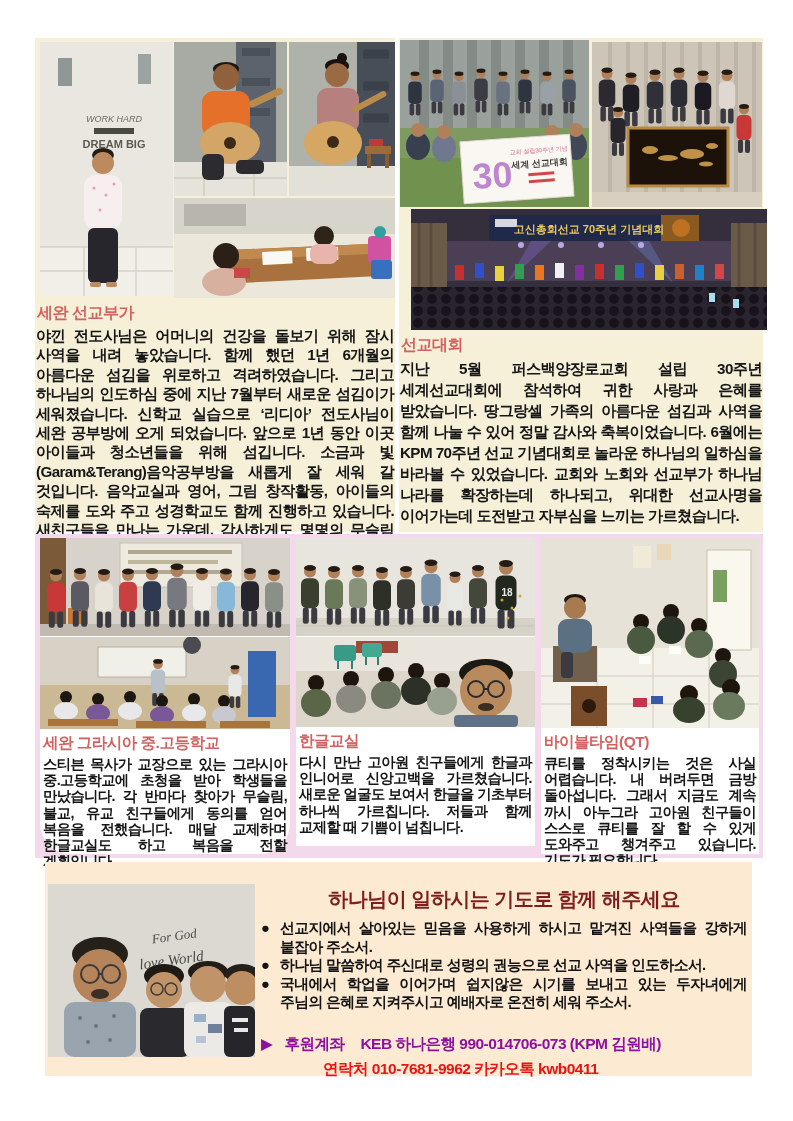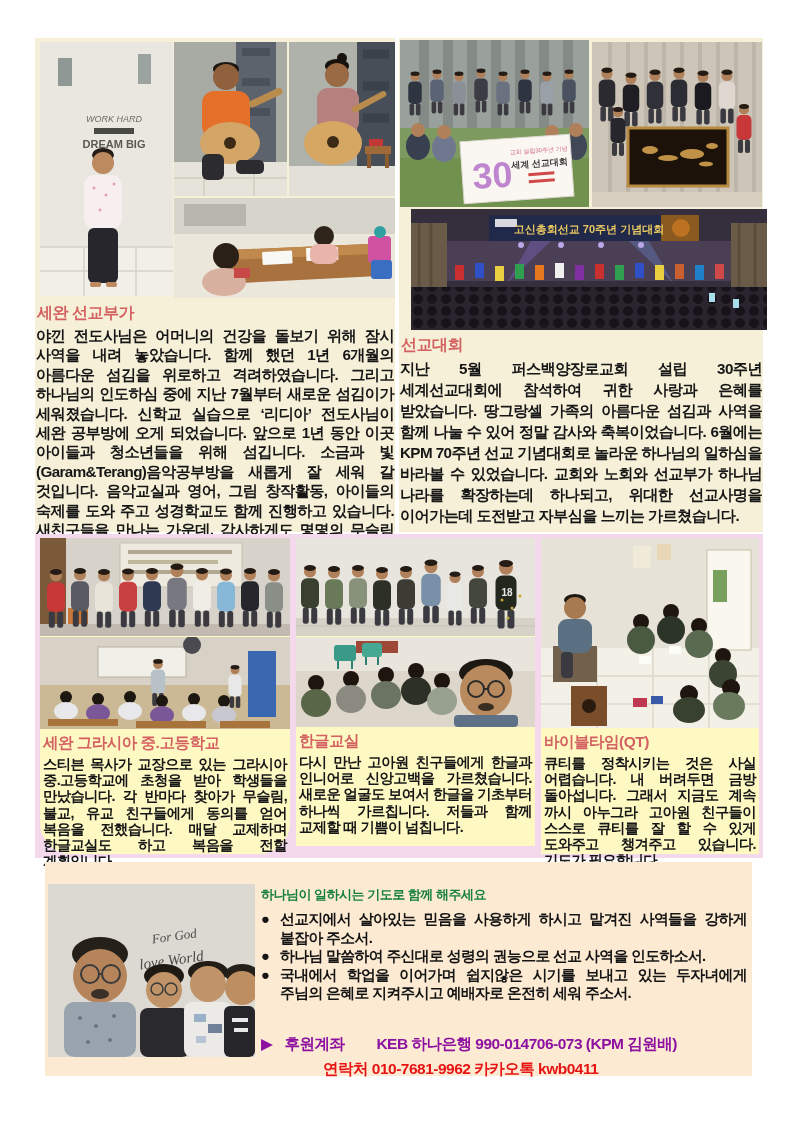--- a/index.html
+++ b/index.html
@@ -18,46 +18,46 @@
   .photo svg{display:block;width:100%;height:100%;}
 
   .sec-heading{font-size:16px;font-weight:bold;color:#d46161;letter-spacing:-0.5px;
                padding:3px 2px 1px 2px;}
   .sec-body{font-size:15.2px;font-weight:bold;color:#161616;line-height:19.4px;
             text-align:justify;letter-spacing:-0.6px;word-break:keep-all;padding:1px 1px 0 1px;}
   #panel-right .sec-body{line-height:21px;}
 
   
   .mid-band{position:absolute;left:35px;top:534px;width:728px;height:324px;background:#f4d9ec;}
-  .mid-col{position:absolute;top:4px;background:#fef9c3;}
+  .mid-col{position:absolute;top:4px;background:#ffffff;}
   #col-gracia{left:5px;width:250px;height:316px;border-radius:31px;}
   #col-hangul{left:261px;width:239px;height:308px;}
   #col-qt{left:506px;width:218px;height:316px;}
   .mid-photo{position:relative;width:100%;overflow:hidden;background:#d8d4cc;}
   .mid-photo svg{display:block;width:100%;height:100%;}
   .mid-heading{font-size:15.5px;font-weight:bold;color:#d46161;letter-spacing:-0.5px;
                padding:4px 3px 0 3px;}
   .mid-body{font-size:14.3px;font-weight:bold;color:#161616;line-height:16.2px;
             text-align:justify;letter-spacing:-0.6px;word-break:keep-all;padding:2px 3px 0 3px;}
 
   
   .prayer-box{position:absolute;left:45px;top:862px;width:707px;height:214px;background:#fdead2;}
   .prayer-photo{position:absolute;left:3px;top:22px;width:207px;height:173px;overflow:hidden;background:#d8d5ce;}
   .prayer-photo svg{display:block;width:100%;height:100%;}
   .prayer-content{position:absolute;left:216px;top:24px;width:486px;}
-  .prayer-heading{text-align:left;color:#15803d;font-weight:bold;font-size:13px;
+  .prayer-heading{text-align:center;color:#7f1d1d;font-weight:bold;font-size:20px;
                   letter-spacing:-0.5px;margin:0 0 6px 0;}
   .prayer-item{display:flex;font-size:14.8px;font-weight:bold;line-height:18.6px;
                letter-spacing:-0.6px;color:#141414;text-align:justify;word-break:keep-all;}
   .prayer-item .b{width:19px;flex:none;}
   .prayer-item.note .b{width:8px;}
   .prayer-support{position:absolute;left:216px;top:172px;width:490px;font-weight:bold;}
   .support-line{color:#8d10a0;font-size:15.5px;letter-spacing:-0.5px;white-space:nowrap;}
   .support-line .marker{margin-right:12px;}
-  .support-line .label{margin-right:32px;text-align:right;}
+  .support-line .label{margin-right:16px;text-align:right;}
   .contact-line{color:#e81414;font-size:15.5px;letter-spacing:-0.5px;margin-top:4px;margin-left:62px;white-space:nowrap;}
 </style>
 </head>
 <body>
 
 <div class="page">
 
   <svg width="0" height="0" style="position:absolute" aria-hidden="true">
     <defs>
       <symbol id="pp" viewBox="0 0 40 100">

